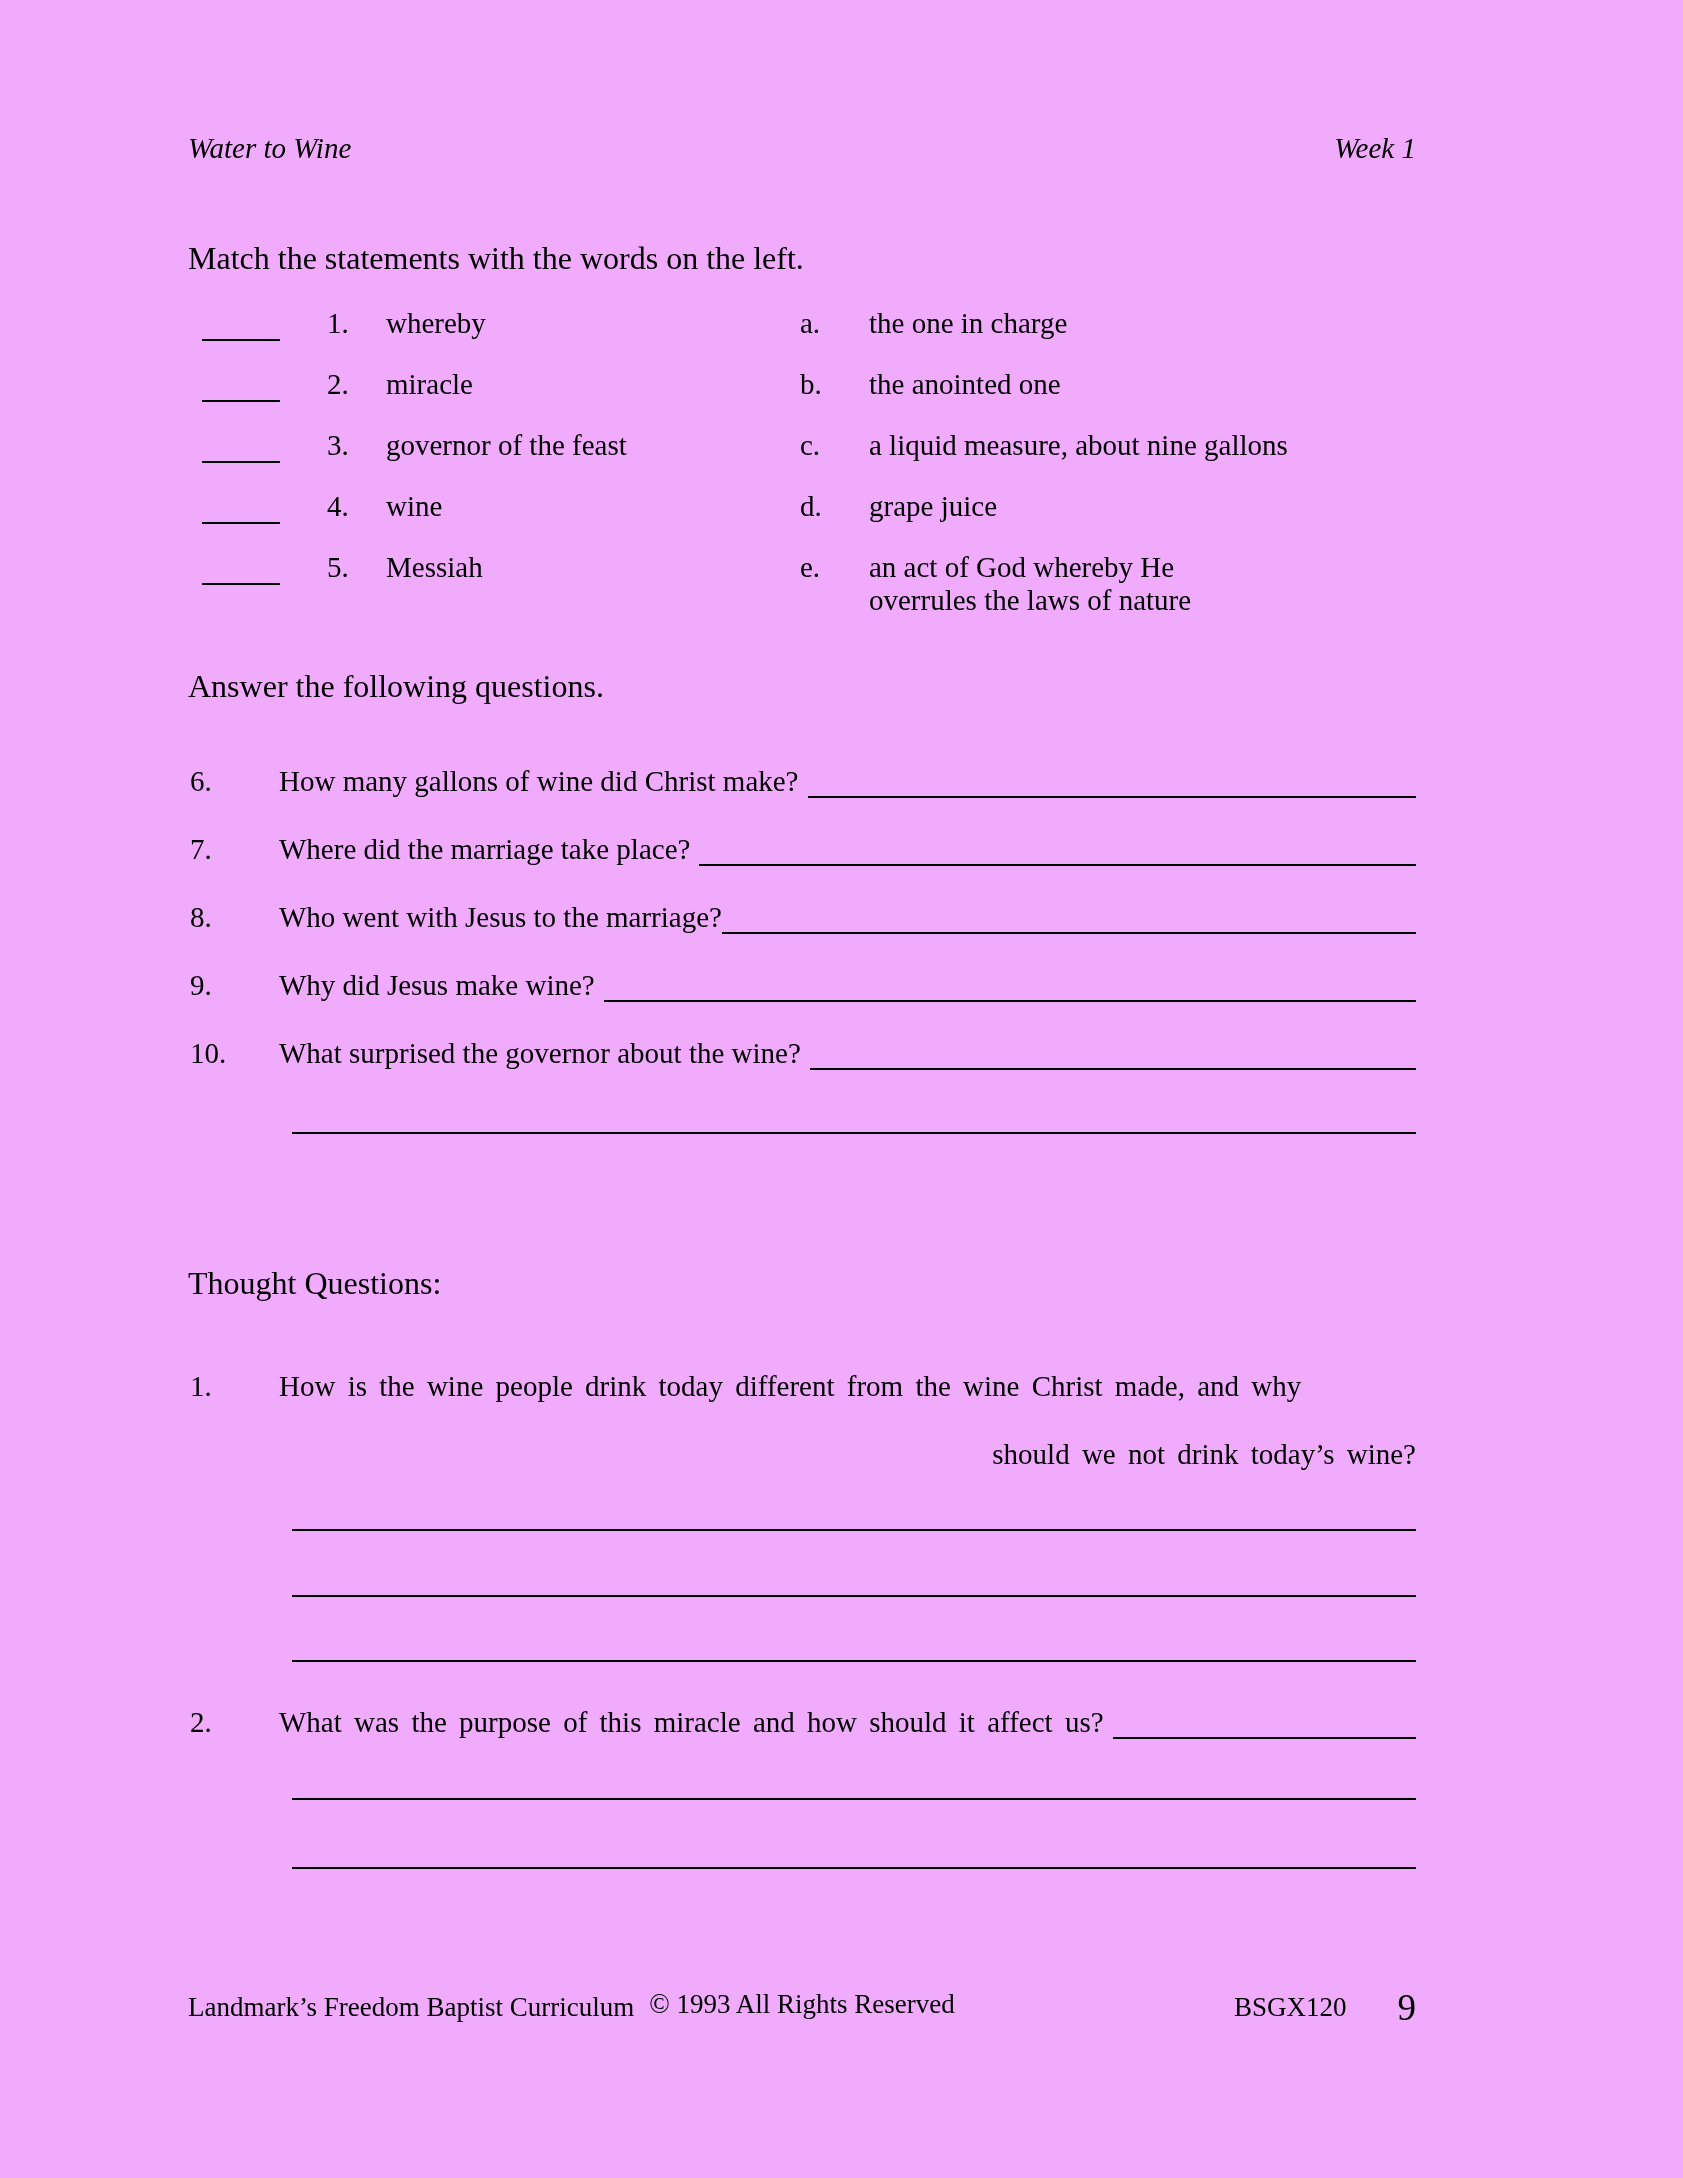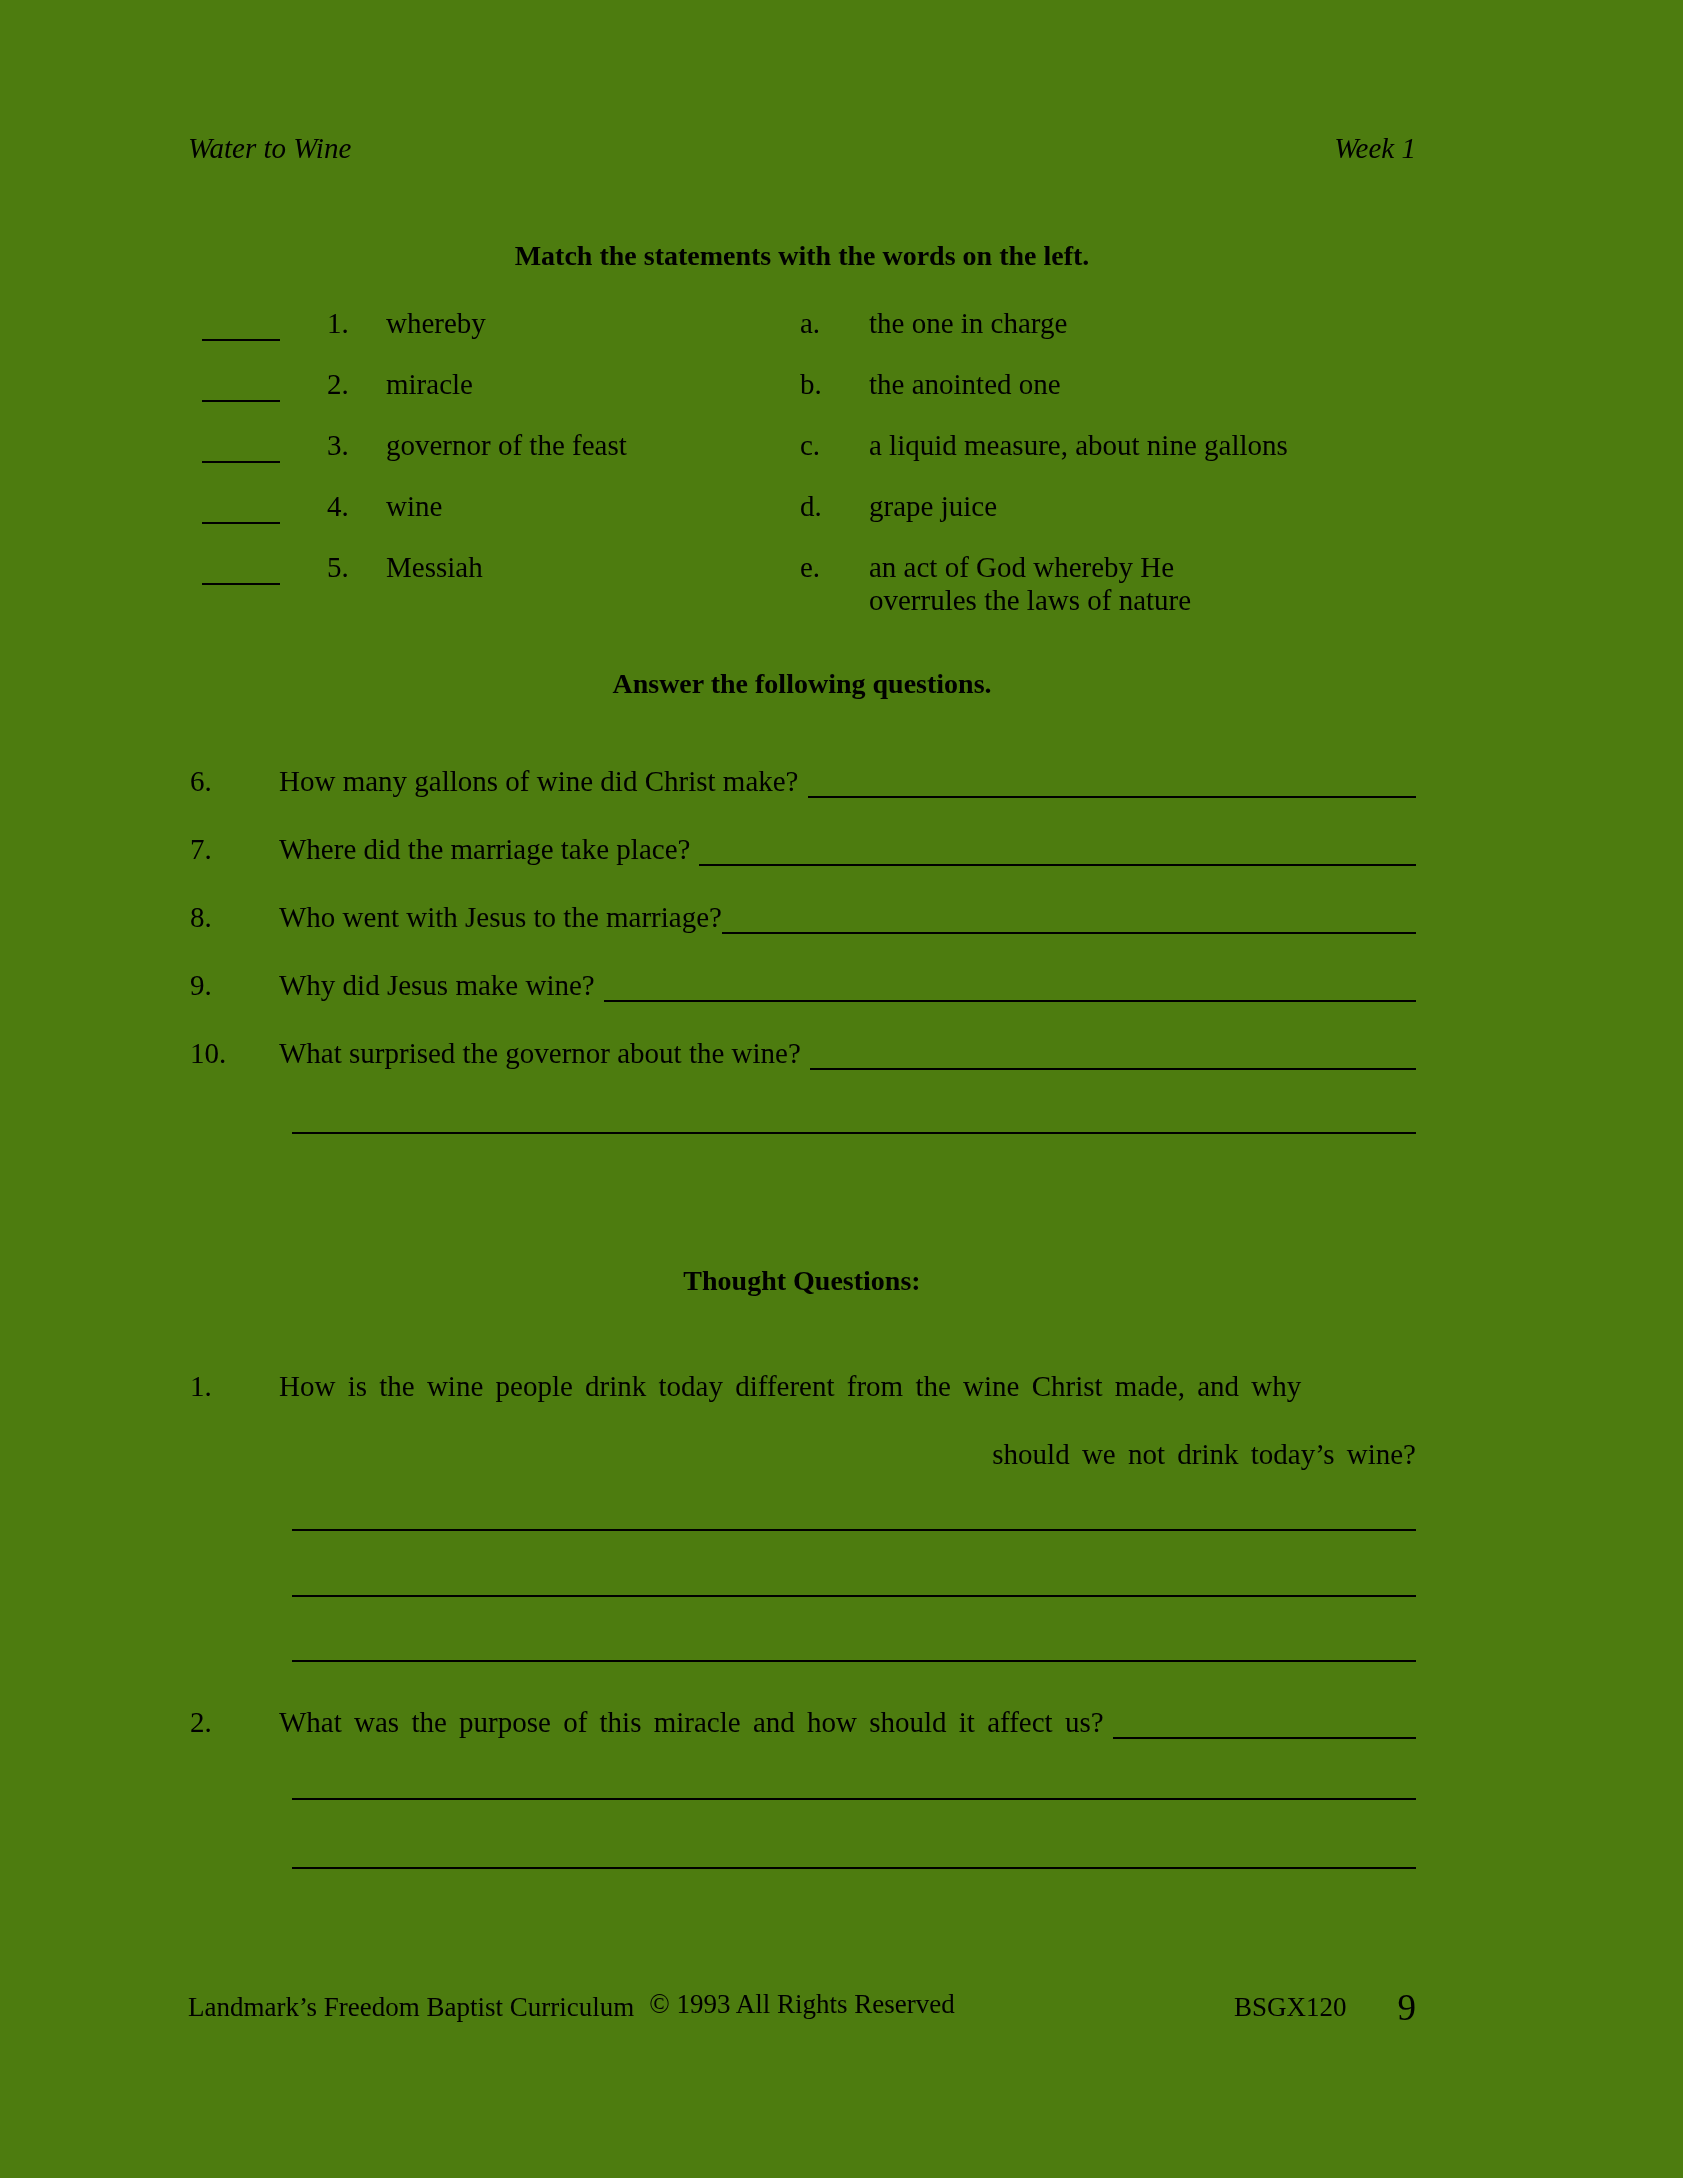--- a/index.html
+++ b/index.html
@@ -2,30 +2,30 @@
 <html><head>
 <meta charset="utf-8">
 <style>
   html,body{margin:0;padding:0;background:#ffffff;}
   body{
     width:1683px;height:2178px;
     font-family:"Liberation Serif", serif;
     color:#000;
     position:relative;
   }
-  .page{position:absolute;inset:0;background:#4d7c0f;}
+  .page{position:absolute;inset:0;background:#f0abfc;}
   
   .abs{position:absolute;left:188px;right:267px;}
 
   
   .doc-header{top:133px;display:flex;justify-content:space-between;
     font-style:italic;font-size:29px;line-height:1.1;}
 
   
-  .bold-heading{font-weight:bold;font-size:28px;line-height:1.1;text-align:center;}
+  .bold-heading{font-weight:normal;font-size:32px;line-height:1.1;}
   .match-heading{top:241px;}
   .answer-heading{top:669px;}
   .thought-heading{top:1230px;margin-top:36px;}
 
   
   .match-table{top:307px;font-size:29px;}
   .match-row{
     display:grid;
     grid-template-columns:78px 47px 59px 414px 69px 1fr;
     padding-left:14px;

